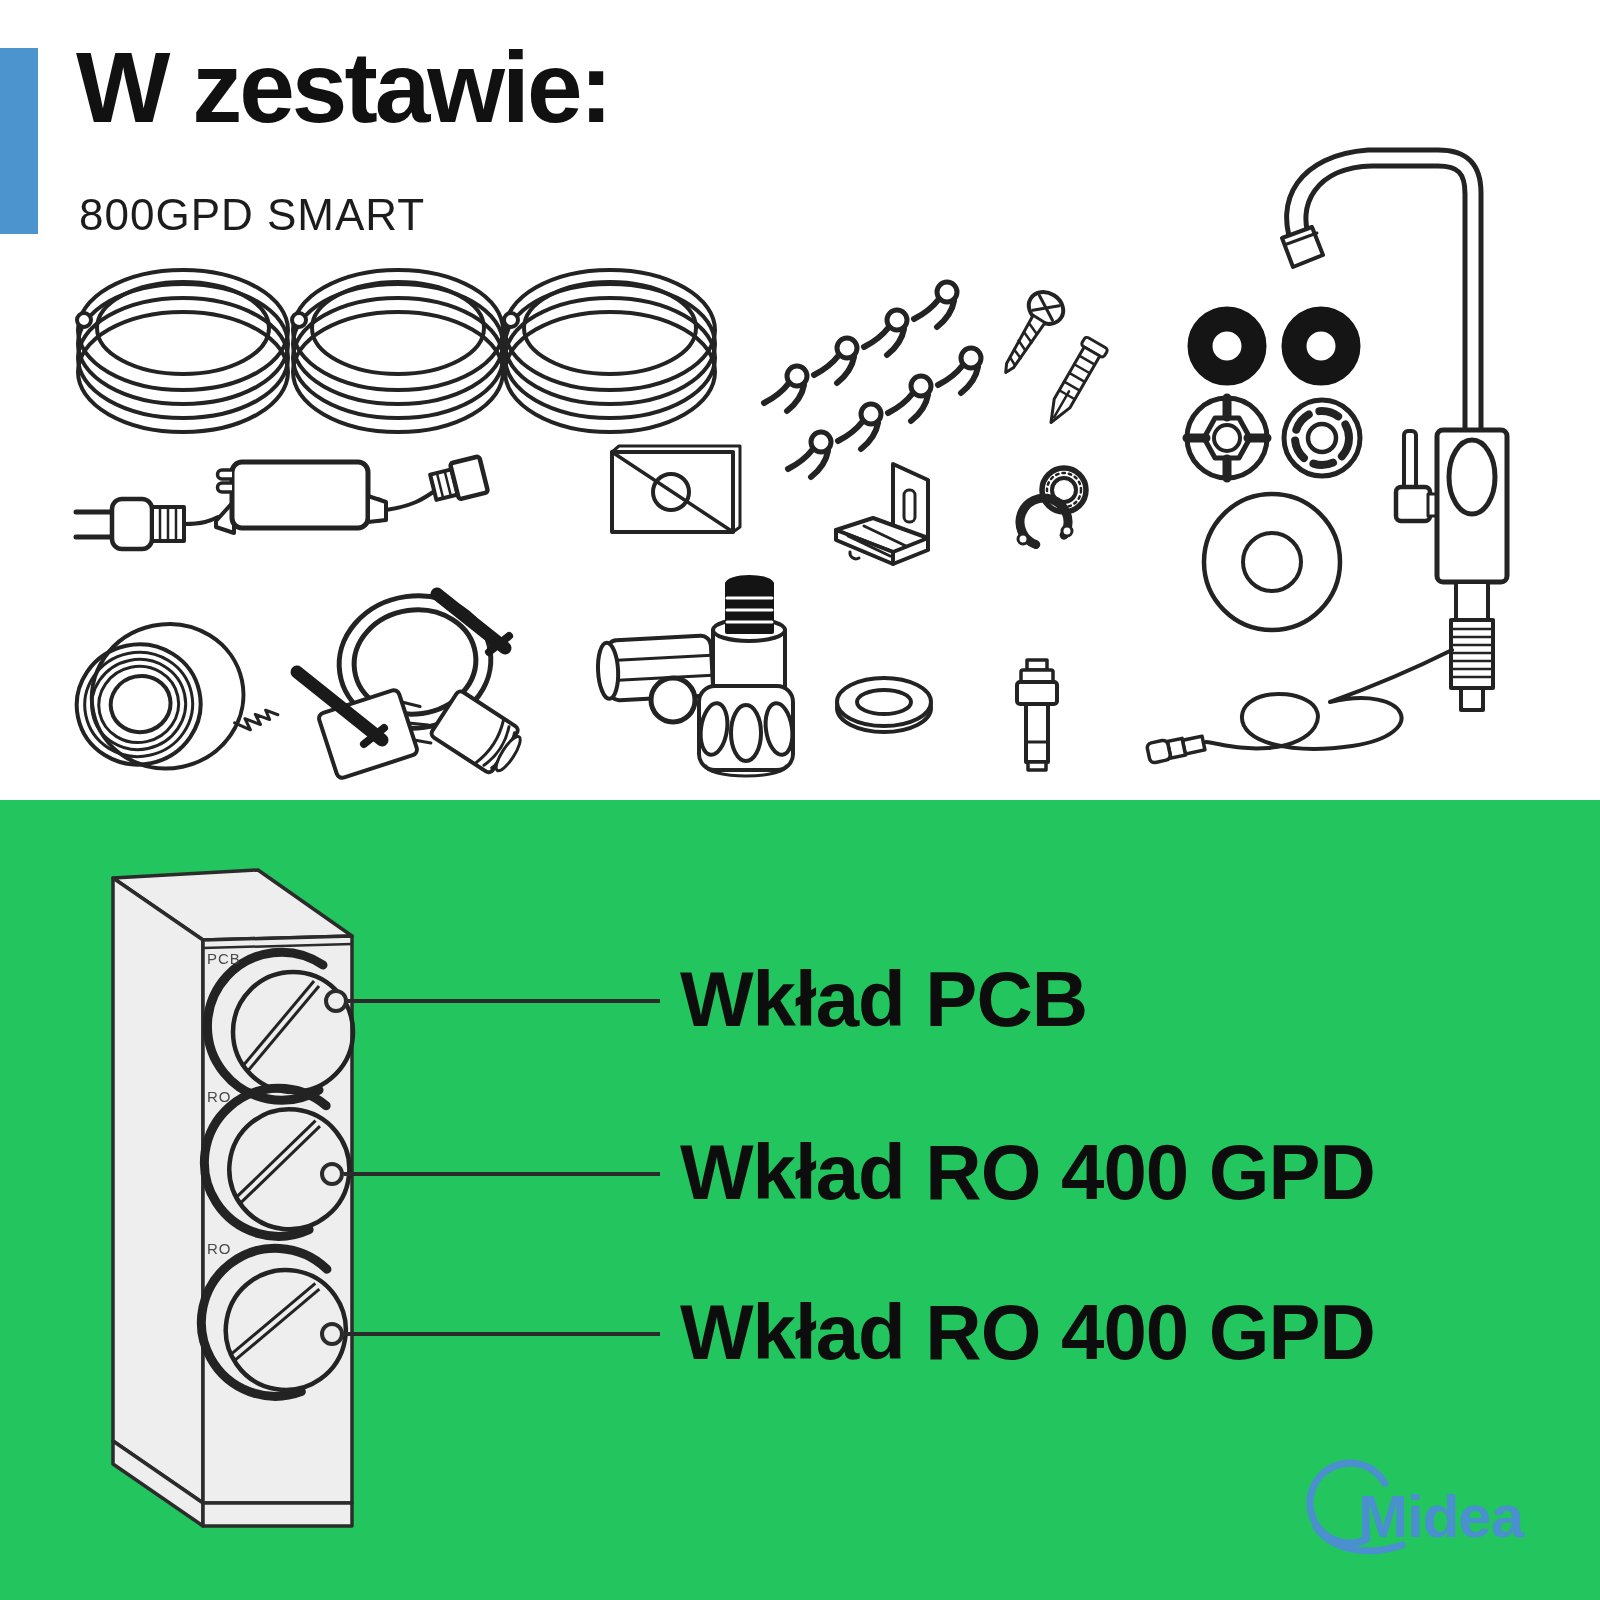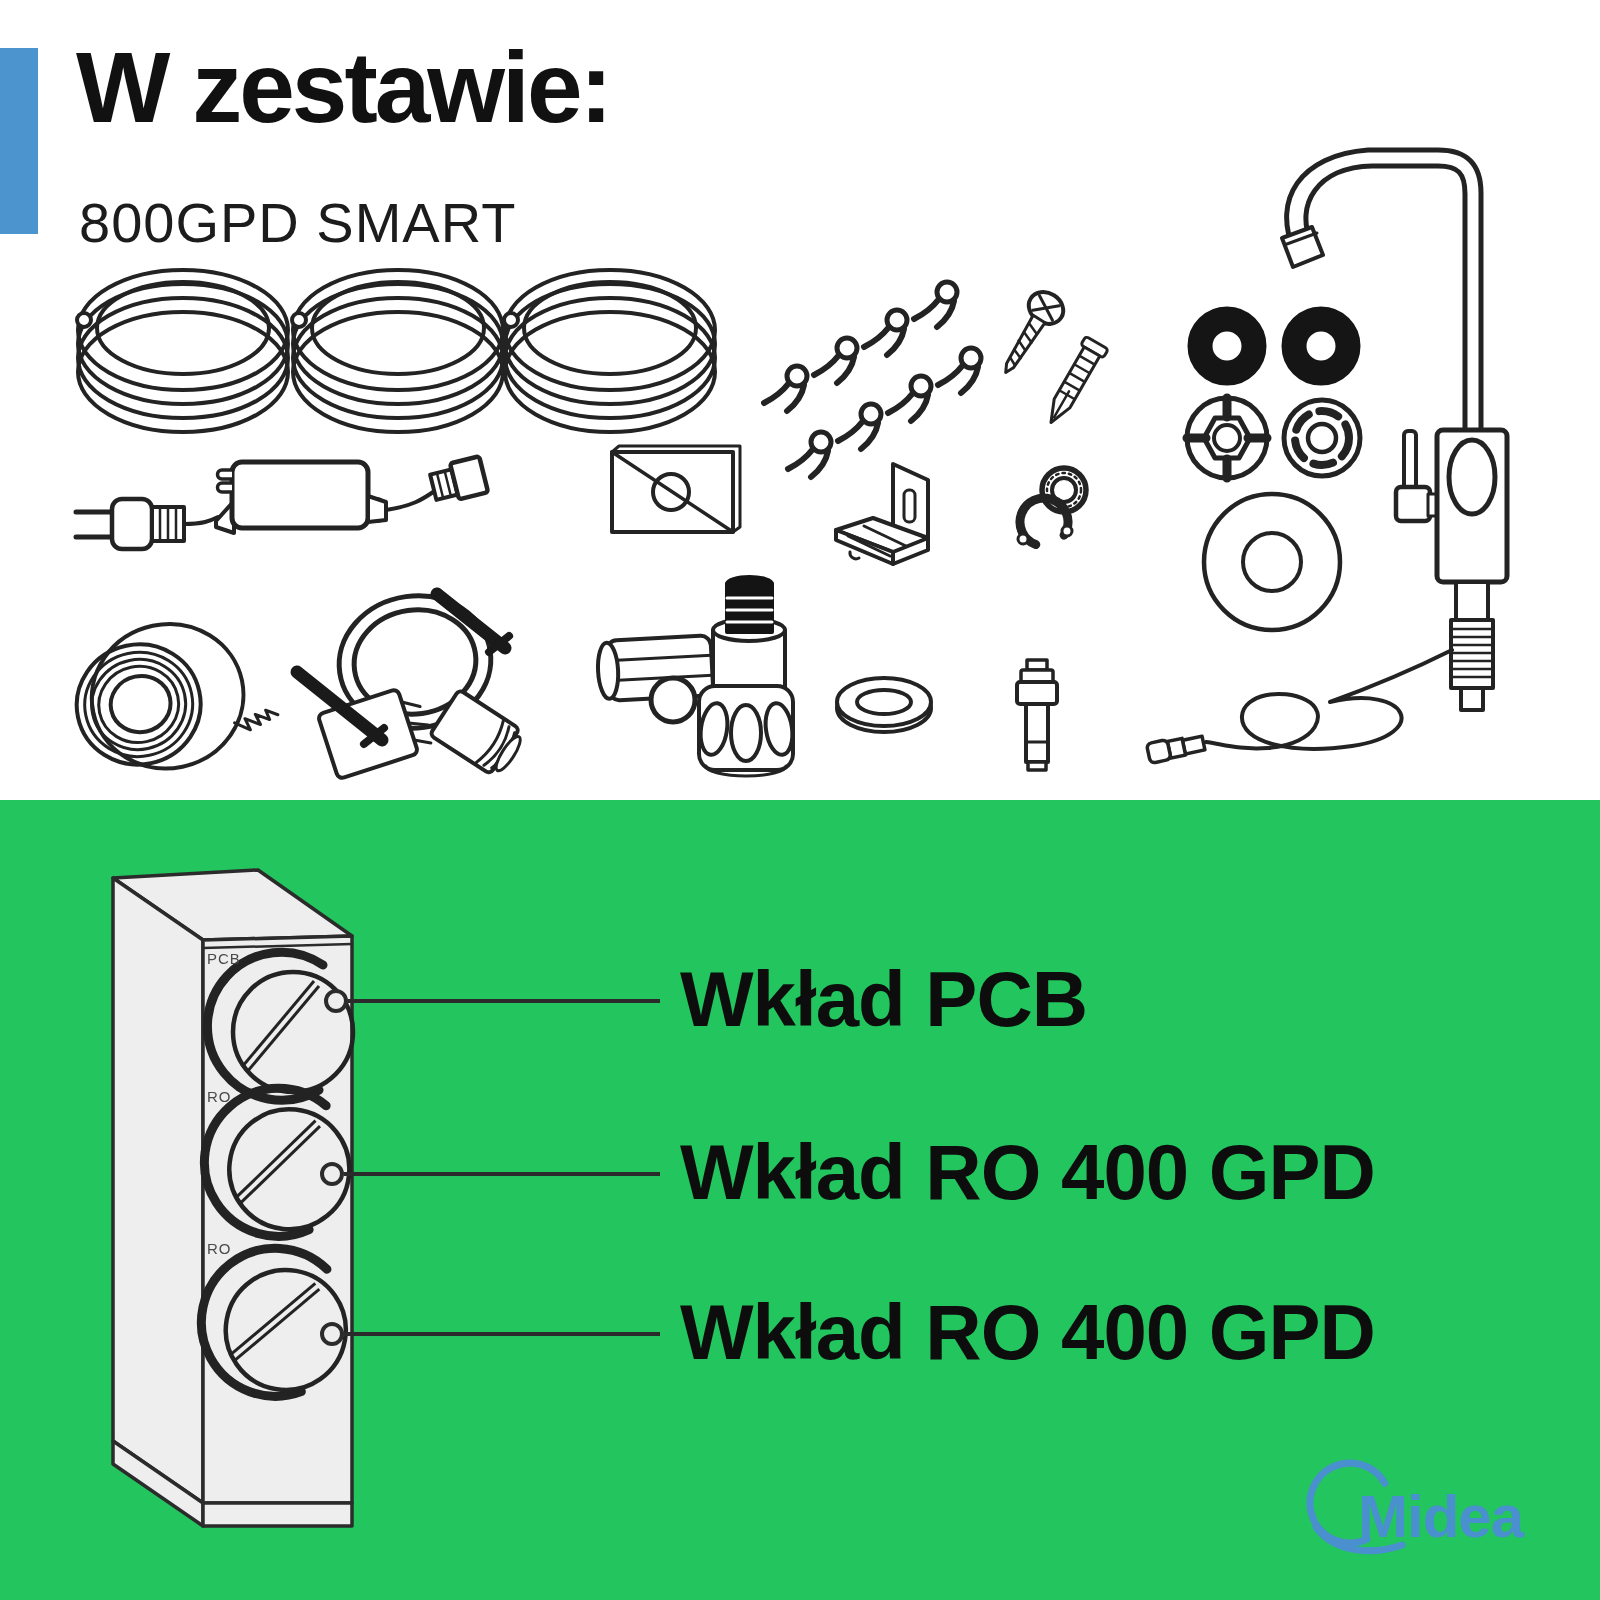--- a/index.html
+++ b/index.html
@@ -2,21 +2,21 @@
 <html><head>
 <meta charset="utf-8">
 <style>
   html,body{margin:0;padding:0;background:#ffffff;}
   .canvas{position:relative;width:1600px;height:1600px;background:#ffffff;overflow:hidden;
           font-family:"Liberation Sans",sans-serif;}
   .top-section{position:absolute;left:0;top:0;width:1600px;height:800px;background:#ffffff;}
   .accent-bar{position:absolute;left:0;top:48px;width:38px;height:186px;background:#4B94CD;}
   .page-title{position:absolute;left:76px;top:30px;margin:0;font-size:100px;font-weight:800;
               color:#111111;letter-spacing:-3px;white-space:nowrap;}
-  .page-subtitle{position:absolute;left:79px;top:190px;font-size:56px;font-weight:400;
+  .page-subtitle{position:absolute;left:79px;top:190px;font-size:44px;font-weight:400;
               color:#1c1c1c;letter-spacing:1px;white-space:nowrap;}
   .parts-svg{position:absolute;left:0;top:0;}
   .bottom-section{position:absolute;left:0;top:800px;width:1600px;height:800px;background:#22c55e;}
   .diagram-svg{position:absolute;left:0;top:0;}
   .callout{font-size:78px;font-weight:700;fill:#0d0d0d;letter-spacing:-1px;}
   .portlabel{font-size:15px;fill:#4a4a4a;letter-spacing:1px;}
   .brandtext{font-size:60px;font-weight:700;fill:#4A90CE;letter-spacing:-1px;}
 </style>
 </head>
 <body>

